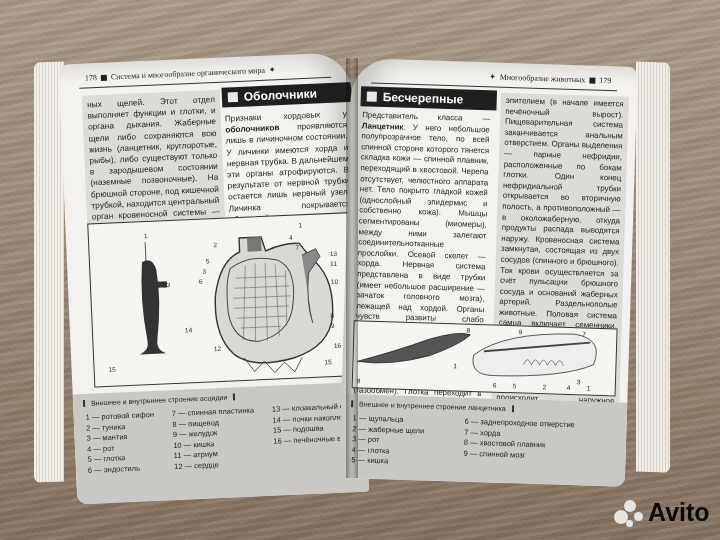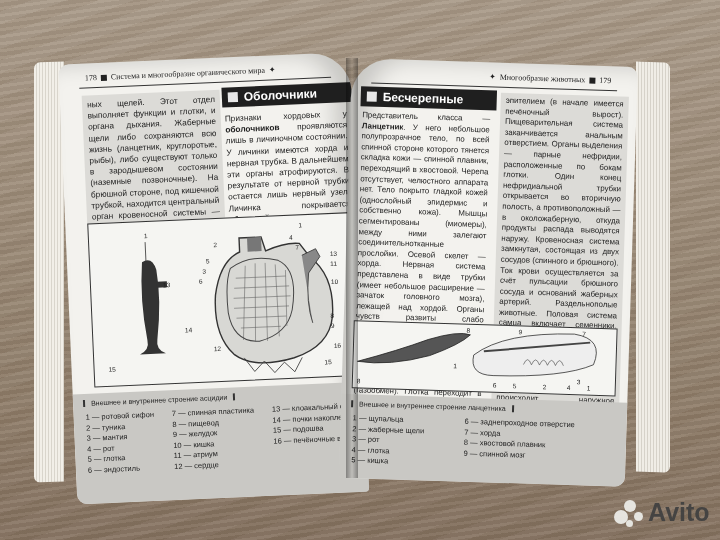--- a/index.html
+++ b/index.html
@@ -33,21 +33,21 @@
   .shade{background:#dcdbd7;}
   .heading-bar{position:absolute;height:20px;background:#1f1f1f;color:#fff;font-weight:bold;font-size:12px;
     display:flex;align-items:center;gap:6px;padding-left:6px;}
   .heading-bar .sq{width:10px;height:10px;background:#e8e8e8;display:inline-block;}
   .bold{font-weight:bold;}
   .figure{position:absolute;border:1px solid #333;background:#f5f5f2;}
   .legend{position:absolute;background:#c9c8c4;font-size:7.5px;color:#222;}
   .legend-title{display:inline-block;border-left:2px solid #333;border-right:2px solid #333;padding:0 6px;font-size:7px;margin:6px 0 6px 10px;}
   .legend-cols{display:flex;gap:18px;padding-left:12px;}
   .legend-col div{line-height:10.5px;white-space:nowrap;}
-  .avito{position:absolute;left:614px;top:498px;display:flex;align-items:center;gap:4px;color:#404040;font-size:25px;font-weight:bold;opacity:0.92;}
+  .avito{position:absolute;left:614px;top:498px;display:flex;align-items:center;gap:4px;color:#000000;font-size:25px;font-weight:bold;opacity:0.92;}
   .avito-dots{position:relative;width:30px;height:26px;}
   .avito-dots span{position:absolute;border-radius:50%;background:#eeeeea;}
   .gutter{position:absolute;left:346px;top:58px;width:12px;height:420px;background:linear-gradient(90deg,rgba(0,0,0,0.35),rgba(0,0,0,0.05),rgba(0,0,0,0.35));}
 </style>
 </head>
 <body>
 
 <div class="book">
   <div class="page-edges-left"></div>
   <div class="page-edges-right"></div>

